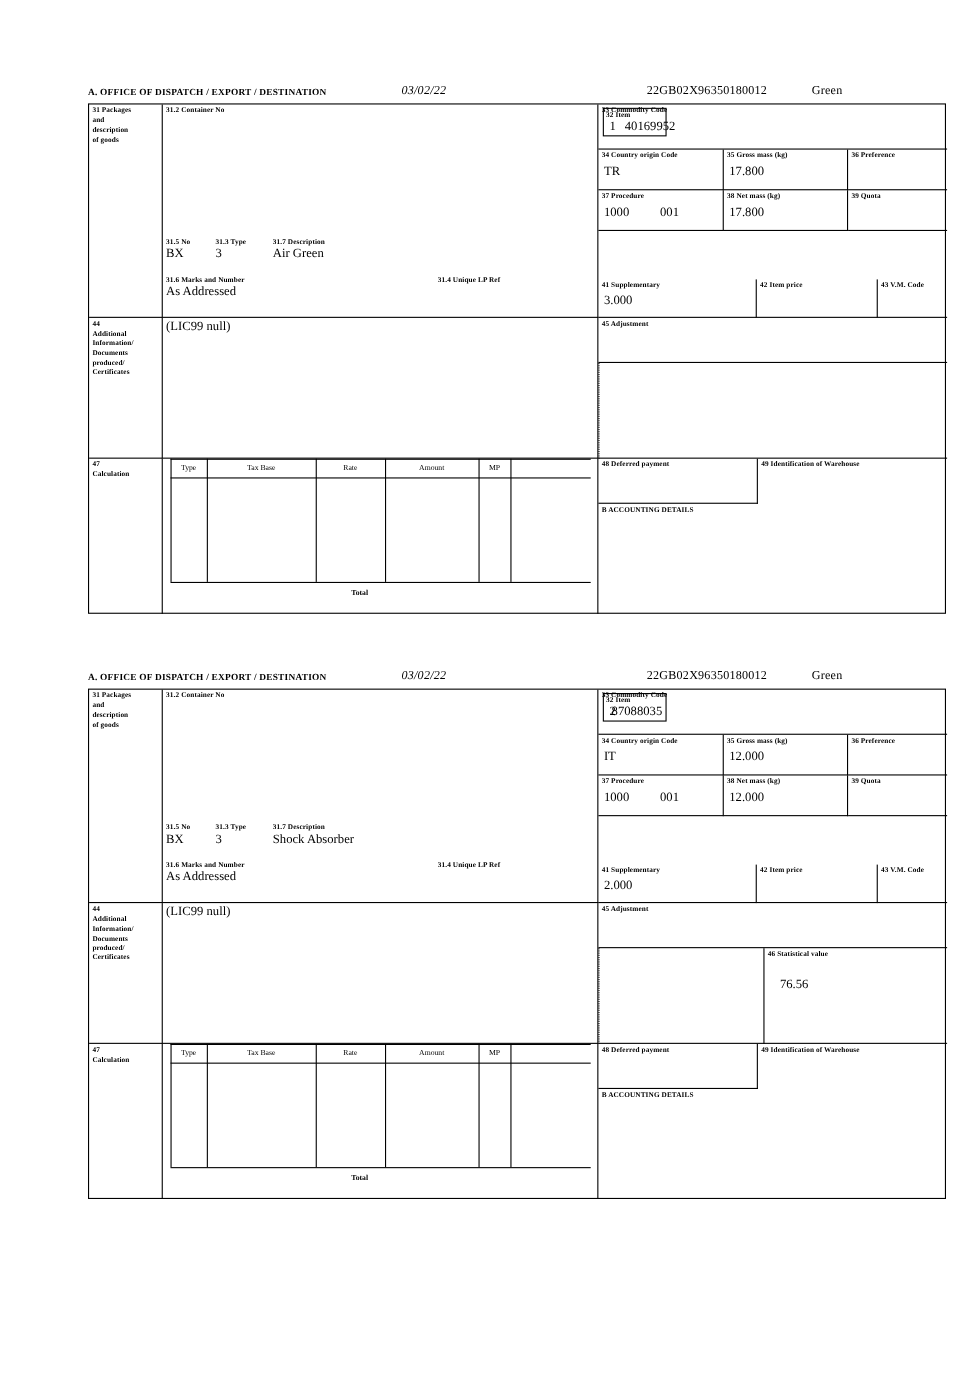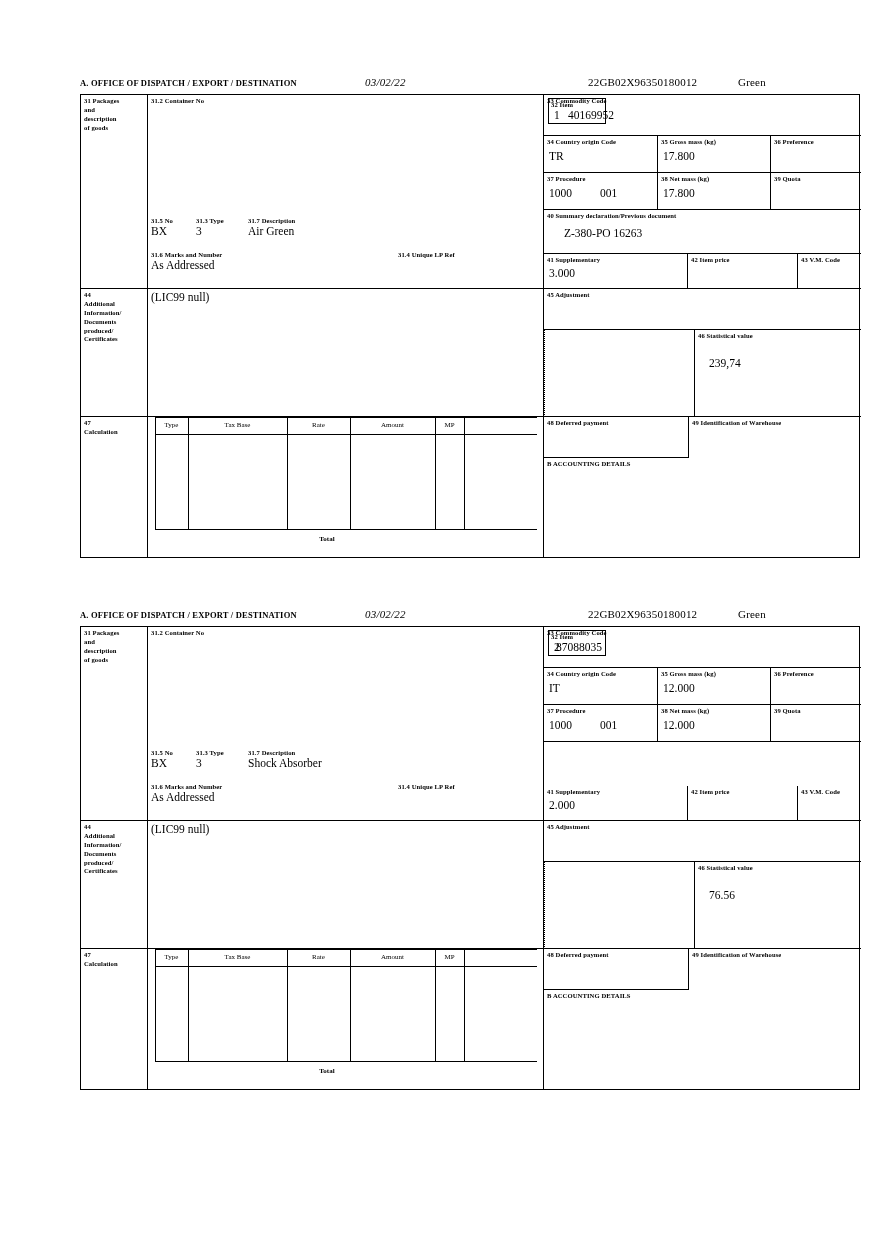--- a/index.html
+++ b/index.html
@@ -245,24 +245,20 @@
       </div>
       <div class="cell c38 br bb">
         <span class="subl" style="left:3px; top:2px;">38 Net mass (kg)</span>
         <span class="subv" style="left:5px; top:14px;">17.800</span>
       </div>
       <div class="cell c39 bb">
         <span class="subl" style="left:3px; top:2px;">39 Quota</span>
         <span class="subv" style="left:5px; top:14px;"></span>
       </div>
 
-      <div class="cell c40 bb">
-        <span class="subl" style="left:3px; top:2px;">40 Summary declaration/Previous document</span>
-        <span class="subv" style="left:20px; top:17px;">Z-380-PO 16263</span>
-      </div>
 
       <div class="cell c41 br bb">
         <span class="subl" style="left:3px; top:2px;">41 Supplementary</span>
         <span class="subv" style="left:5px; top:13px;">3.000</span>
       </div>
       <div class="cell c42 br bb">
         <span class="subl" style="left:3px; top:2px;">42 Item price</span>
         <span class="subv" style="left:5px; top:13px;"></span>
       </div>
       <div class="cell c43 bb">
@@ -270,24 +266,20 @@
         <span class="subv" style="left:5px; top:13px;"></span>
       </div>
 
       <div class="cell c45 bb">
         <span class="subl" style="left:3px; top:2px;">45 Adjustment</span>
         <span class="subv" style="left:5px; top:14px;"></span>
       </div>
 
       <div class="cell c46wrap bb"></div>
       <div class="dotted-left"></div>
-      <div class="cell c46 bl">
-        <span class="subl" style="left:3px; top:2px;">46 Statistical value</span>
-        <span class="subv" style="left:14px; top:27px;">239,74</span>
-      </div>
 
       <div class="cell c47 br">
         <div class="lab">
           <div>47</div>
           <div>Calculation</div>
         </div>
       </div>
 
       <div class="cell calc br">
         <div class="hline" style="left:7px; top:0; width:382px;"></div>

